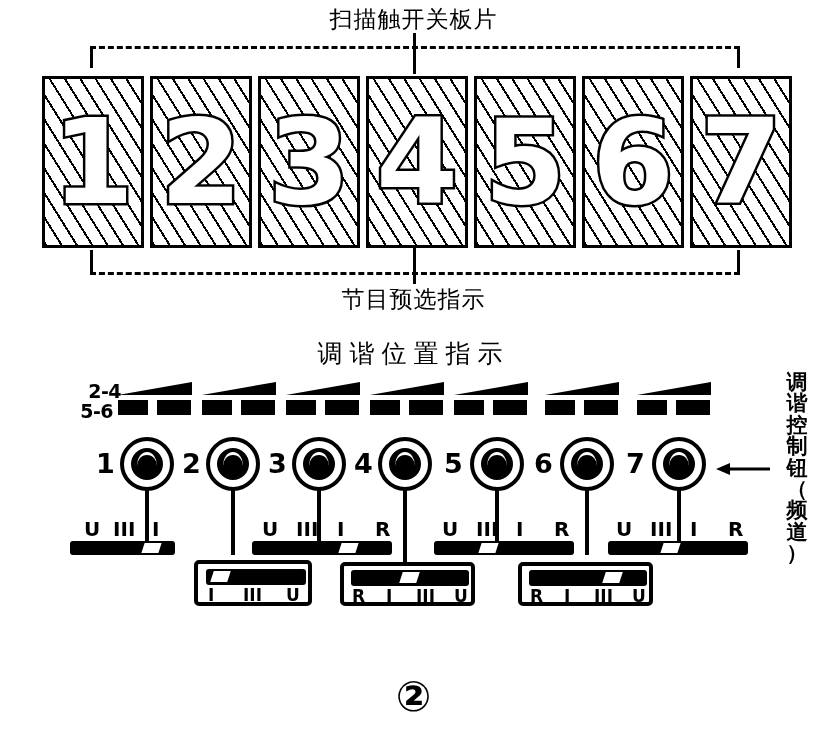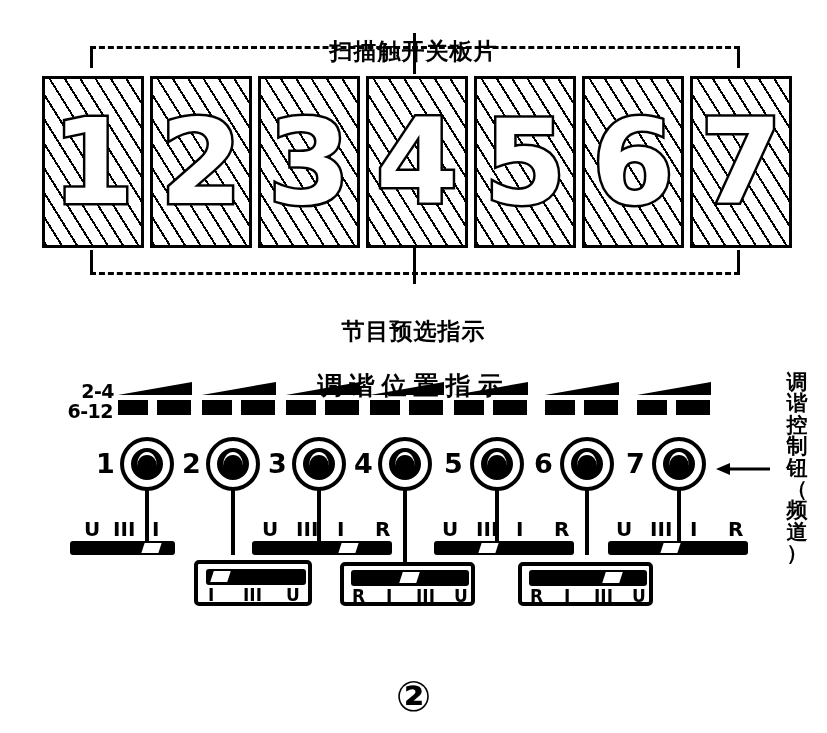--- a/index.html
+++ b/index.html
@@ -23,23 +23,22 @@
   }
   .lbl {
     position: absolute;
     white-space: nowrap;
     font-weight: bold;
     color: #000;
   }
   
   .cn-caption {
     font-family: "DejaVu Sans", sans-serif;
-    font-weight: bold;
+    font-weight: normal;
     letter-spacing: 3px;
-    margin-top: 32px;
   }
   #caption-top {
     left: 0; right: 0;
     top: 4px;
     text-align: center;
     font-size: 23px;
     letter-spacing: 1px;
   }
   #caption-preset {
     left: 0; right: 0;
@@ -274,22 +273,22 @@
 
   <div class="brk-h" style="left:90px; top:272px; width:650px;"></div>
   <div class="brk-v" style="left:90px; top:250px; height:22px;"></div>
   <div class="brk-v" style="left:737px; top:250px; height:22px;"></div>
   <div class="leader" style="left:413px; top:248px; height:36px;"></div>
 
   <div class="lbl cn-caption" id="caption-preset">节目预选指示</div>
 
   <div class="lbl cn-caption" id="caption-tuning">调谐位置指示</div>
 
-  <div class="band-label" style="left:9px; top:380px; width:105px;">2-4</div>
-  <div class="band-label" style="left:8px; top:400px; width:105px;">6-12</div>
+  <div class="band-label" style="left:16px; top:380px; width:105px;">2-4</div>
+  <div class="band-label" style="left:8px; top:400px; width:105px;">5-6</div>
 
   <div class="tcol" style="left:118px; top:378px;">
     <div class="wedge" style="left:0px; top:4px; border-width:0 0 13px 74px;"></div>
     <div class="blk" style="left:0px; top:22px; width:30px; height:15px;"></div>
     <div class="blk" style="left:39px; top:22px; width:34px; height:15px;"></div>
   </div>
 
   <div class="tcol" style="left:202px; top:378px;">
     <div class="wedge" style="left:0px; top:4px; border-width:0 0 13px 74px;"></div>
     <div class="blk" style="left:0px; top:22px; width:30px; height:15px;"></div>

